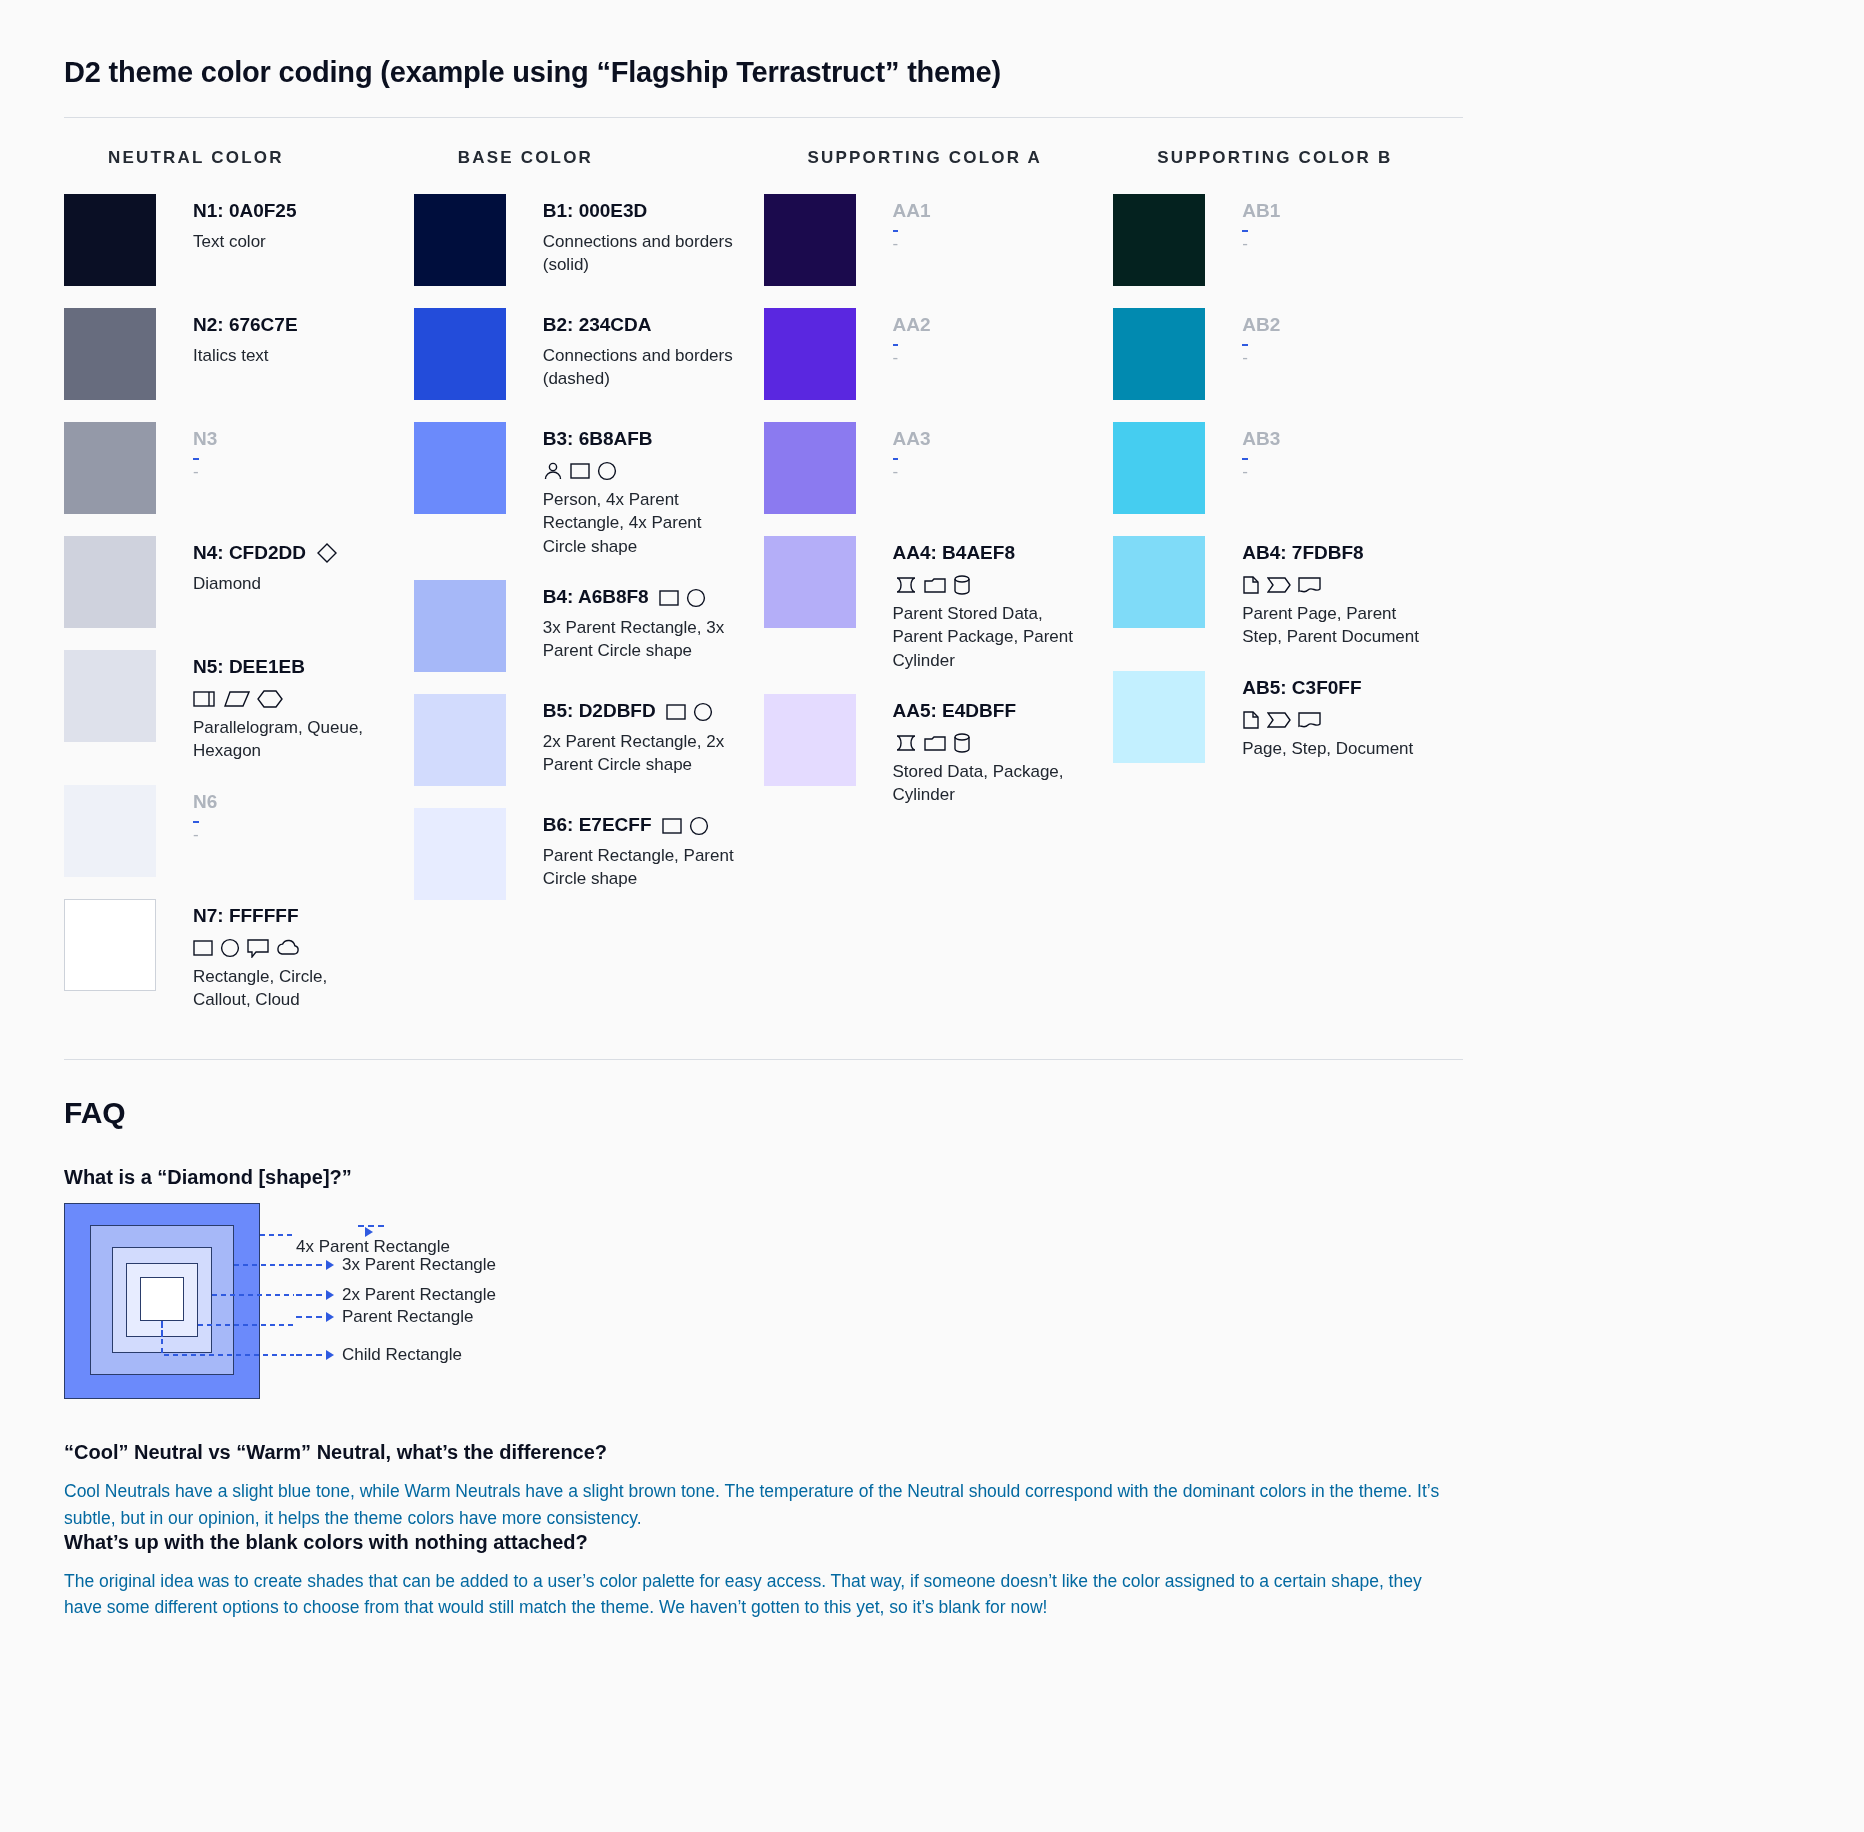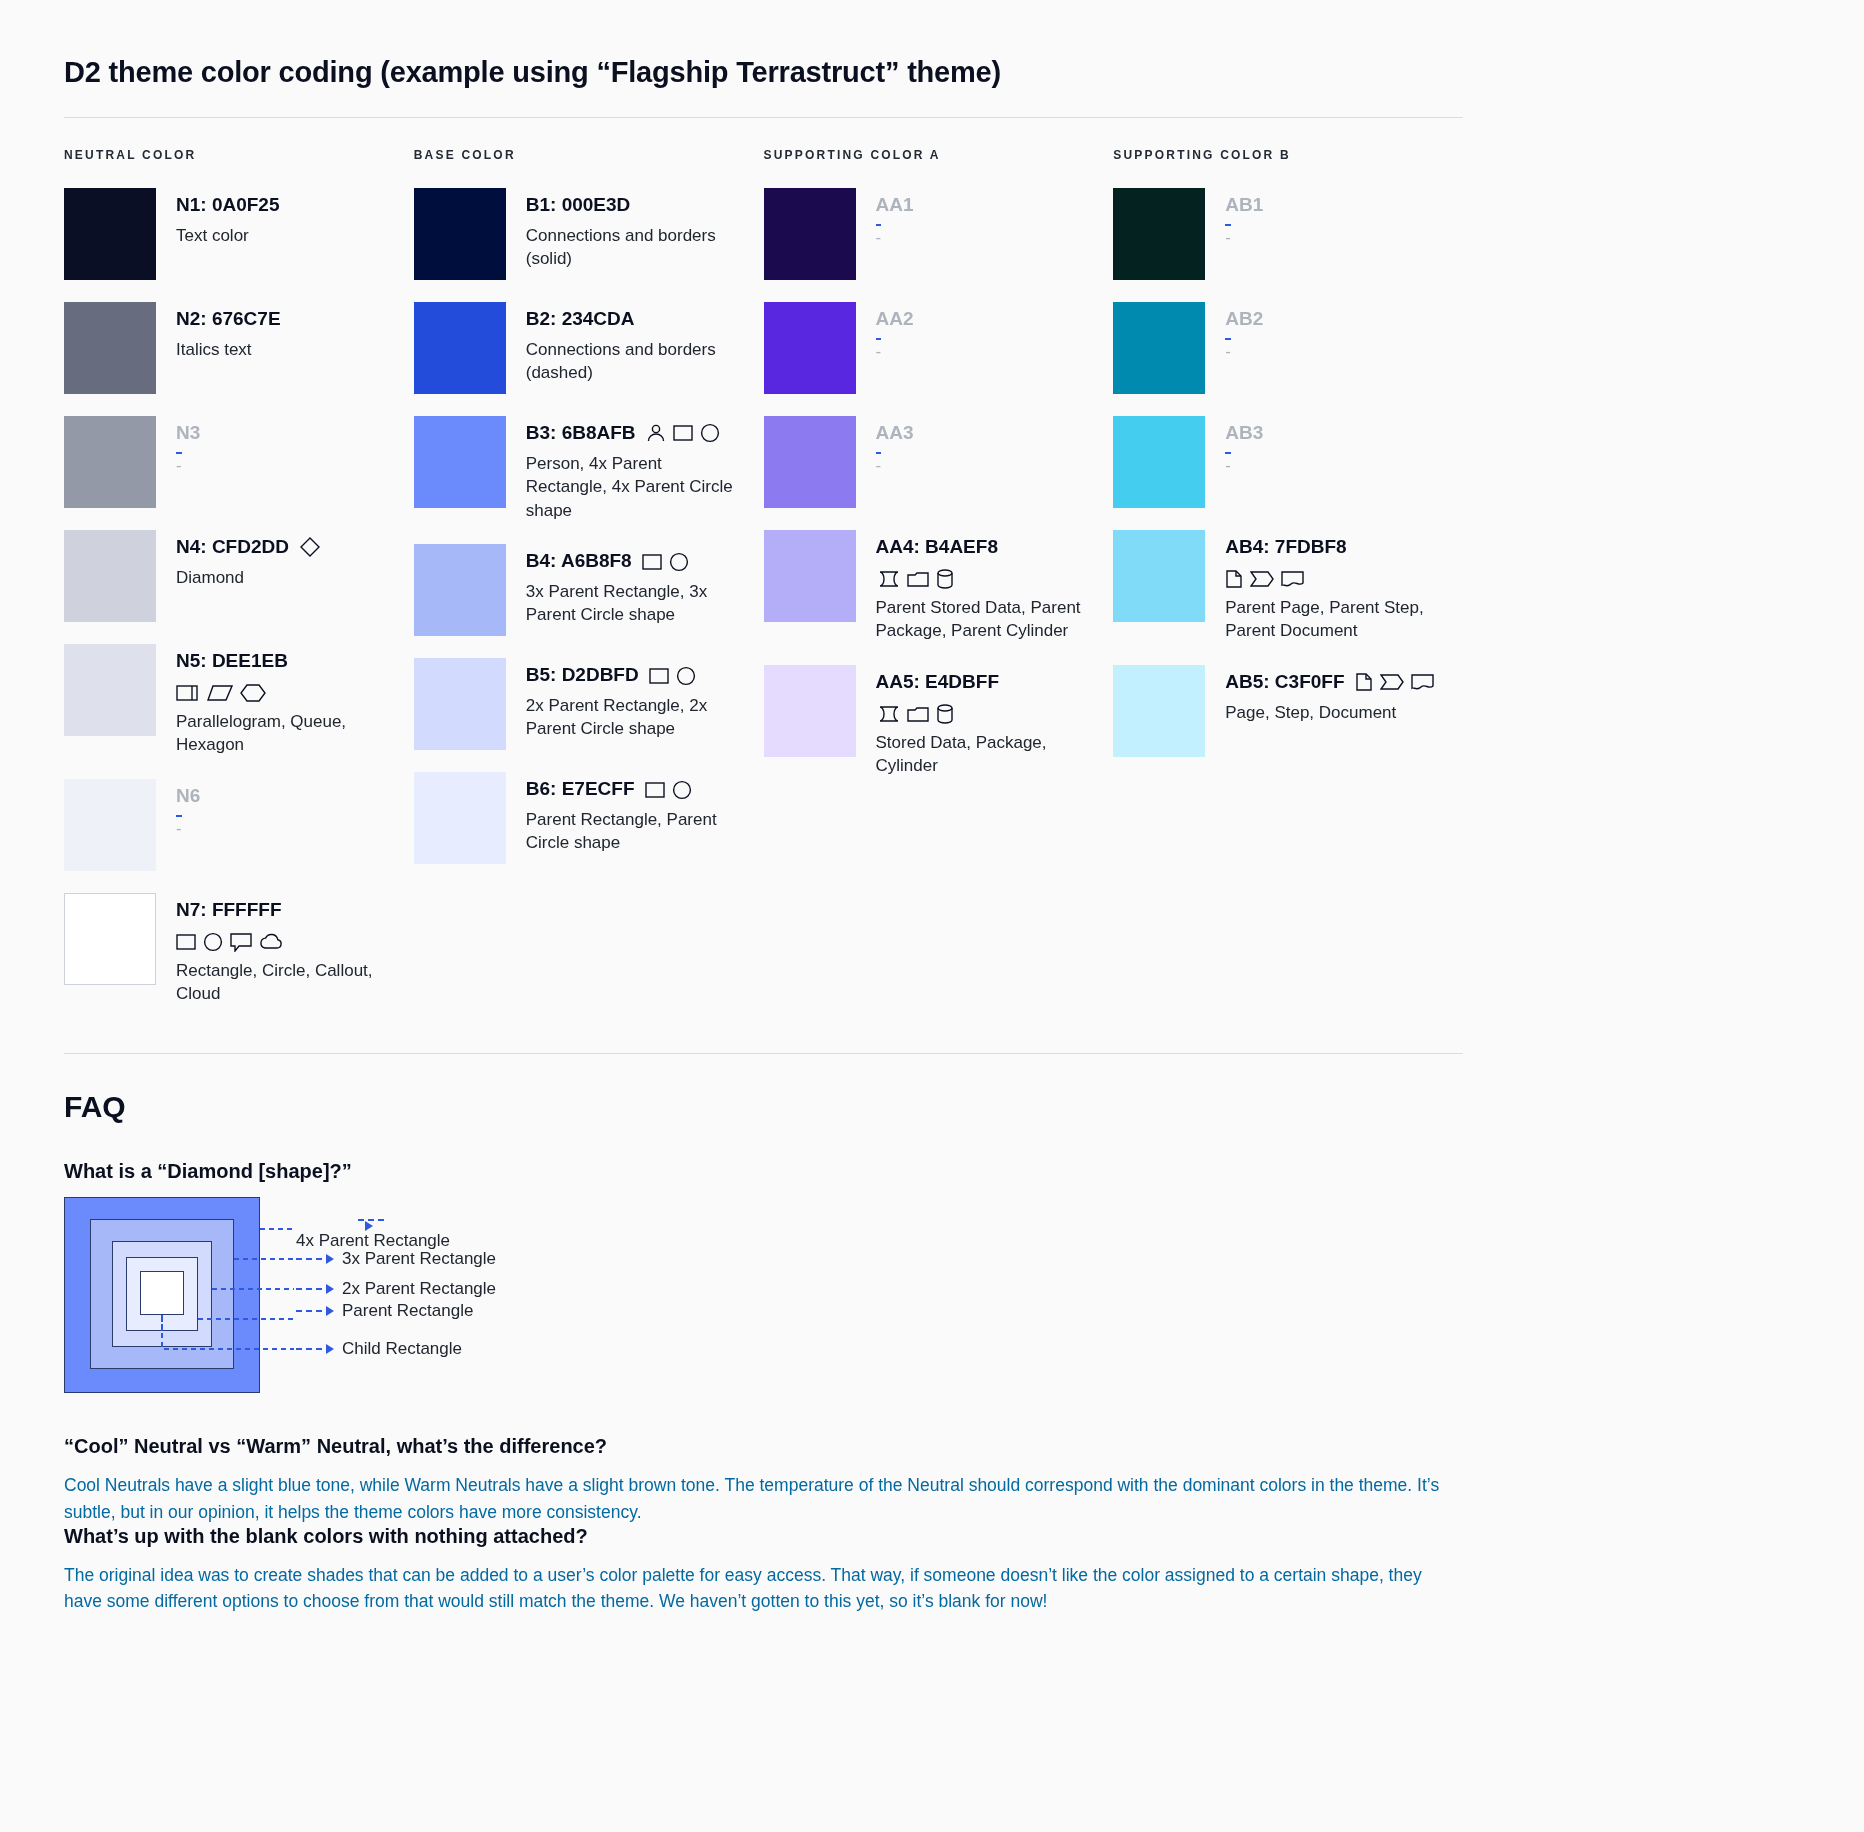--- a/index.html
+++ b/index.html
@@ -27,41 +27,42 @@
     background: #d9dde3;
     width: 100%;
     margin: 0 0 30px 0;
   }
   .columns {
     display: flex;
     gap: 0;
   }
   .col { width: 25%; padding-right: 28px; }
   .col-header {
-    font-size: 12px;
+    font-size: 17px;
     font-weight: bold;
     letter-spacing: 2.2px;
     color: #242a33;
     margin-bottom: 26px;
     text-transform: uppercase;
+    margin-left: 44px;
   }
   .swatch-row {
     display: flex;
     align-items: flex-start;
     margin-bottom: 22px;
     min-height: 92px;
   }
   .swatch {
     width: 92px;
     height: 92px;
     flex: 0 0 92px;
     margin-right: 20px;
   }
   .swatch.bordered { border: 1px solid #cdd2da; }
-  .sw-text { padding-top: 6px; flex: 1; }
+  .sw-text { padding-top: 6px; flex: 1; margin-left: 17px; }
   .sw-name {
     font-size: 19px;
     font-weight: bold;
     color: #0b1020;
     line-height: 1.2;
     display: flex;
     align-items: center;
     gap: 10px;
     flex-wrap: wrap;
   }

